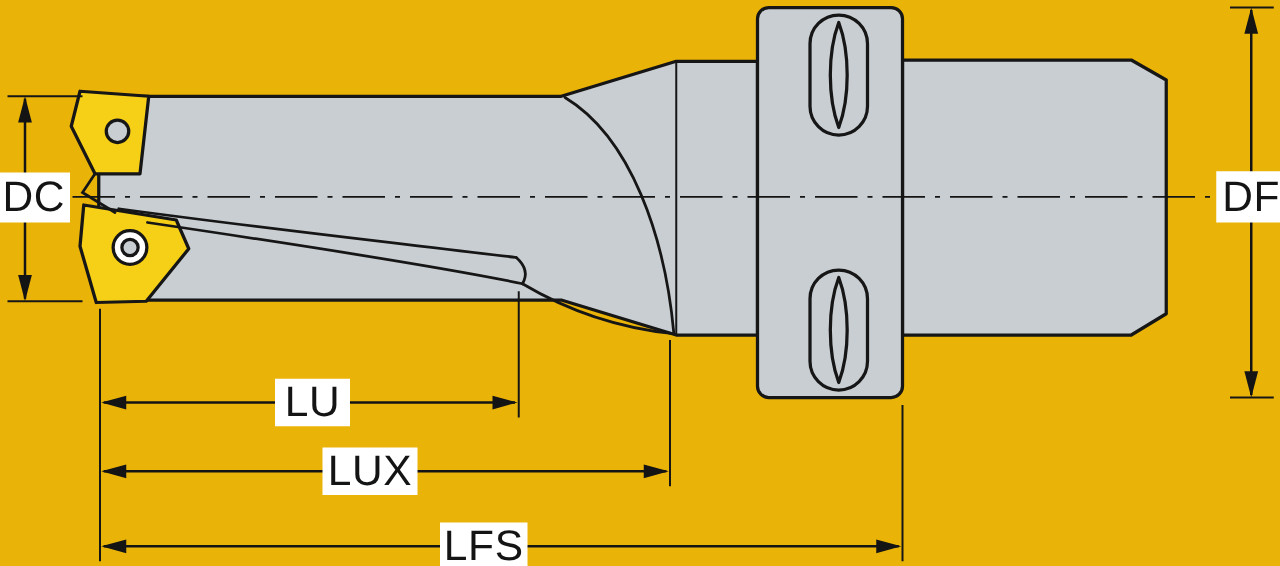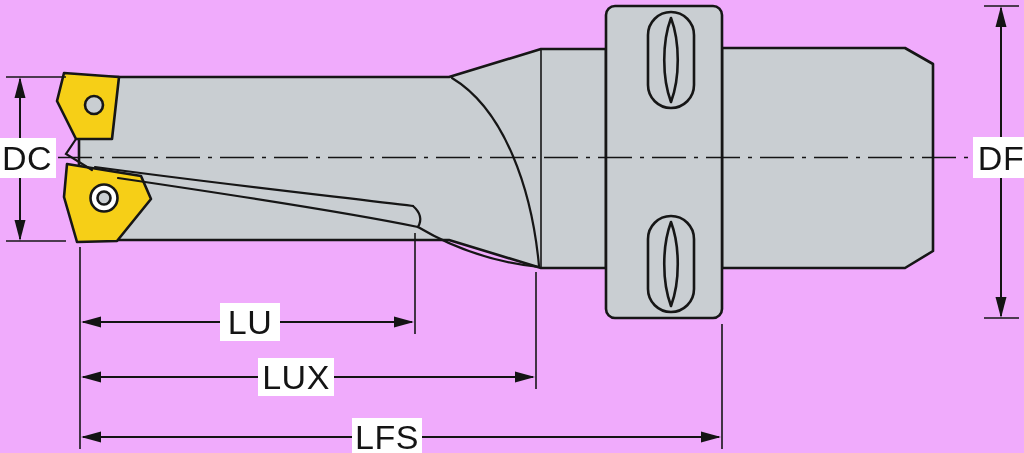--- a/index.html
+++ b/index.html
@@ -1,16 +1,16 @@
 <!DOCTYPE html>
 <html><head>
 <meta charset="utf-8">
 <style>
   html,body{margin:0;padding:0;background:#ffffff;}
-  .canvas{width:1024px;height:453px;background:#f0abfc;position:relative;overflow:hidden;}
+  .canvas{width:1024px;height:453px;background:#eab308;position:relative;overflow:hidden;}
   svg{display:block;}
   svg text{
     font-family:"Liberation Sans", sans-serif;
     font-size:34px;
     fill:#141414;
     text-anchor:middle;
     dominant-baseline:central;
     letter-spacing:0.5px;
   }
   .part{stroke:#161616;stroke-width:2.6;stroke-linejoin:round;}

